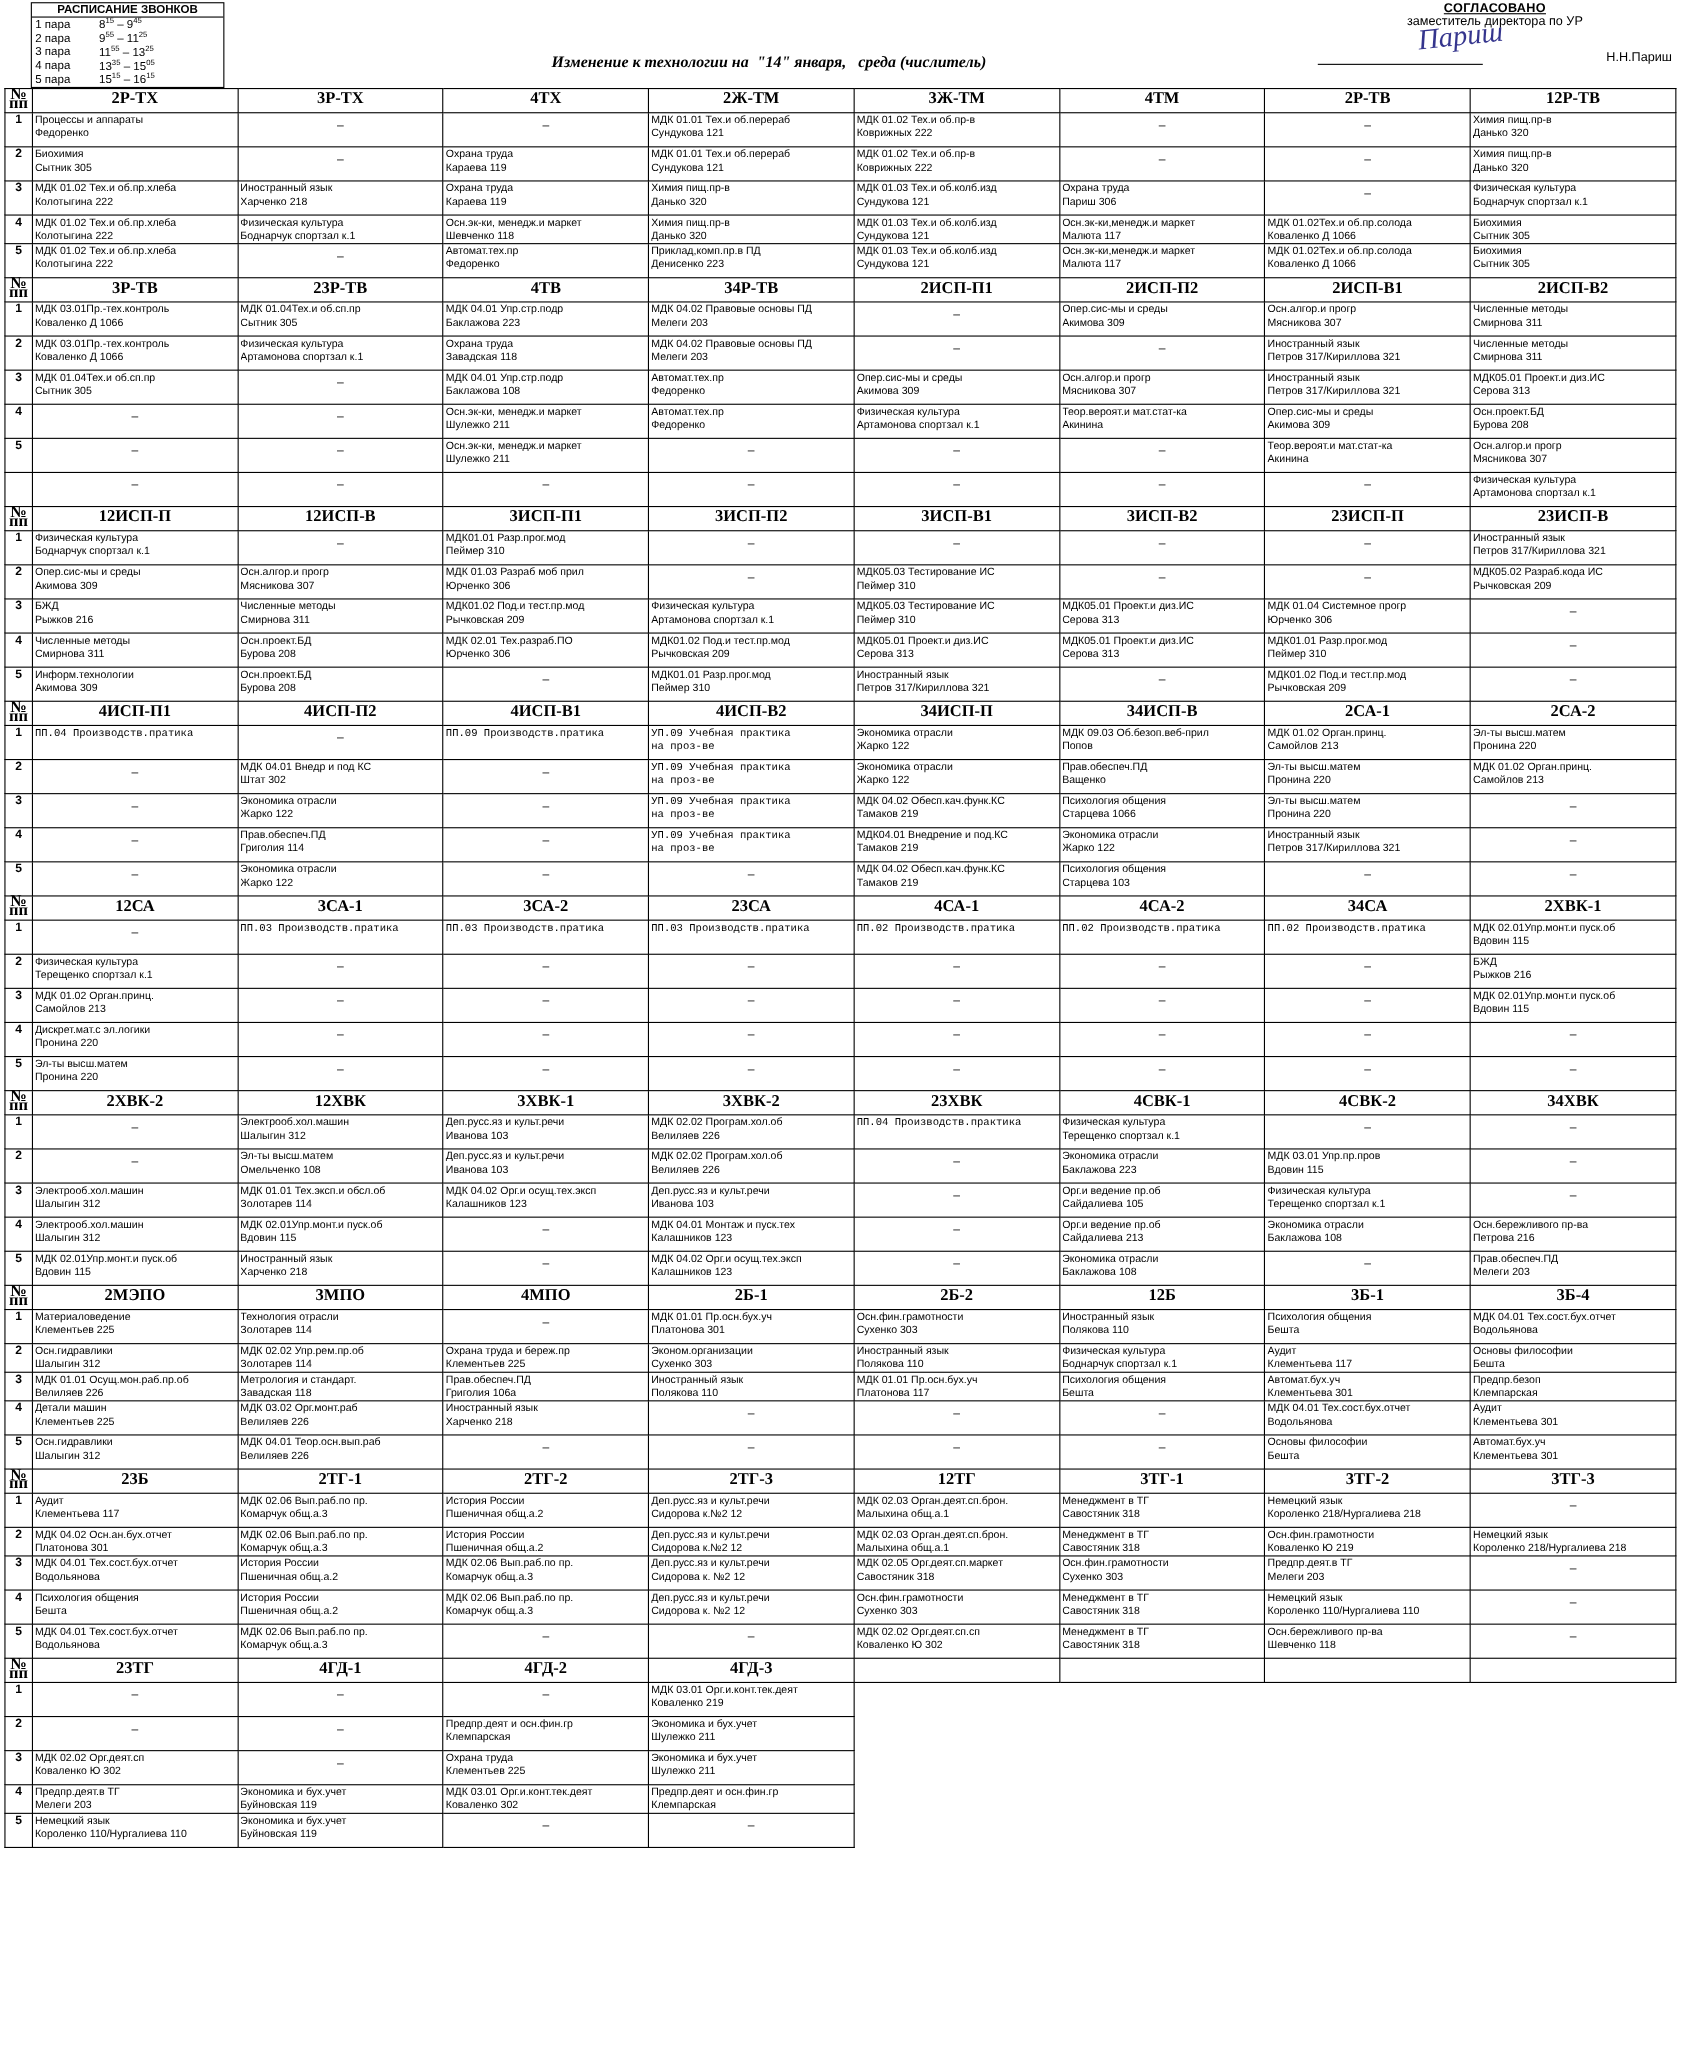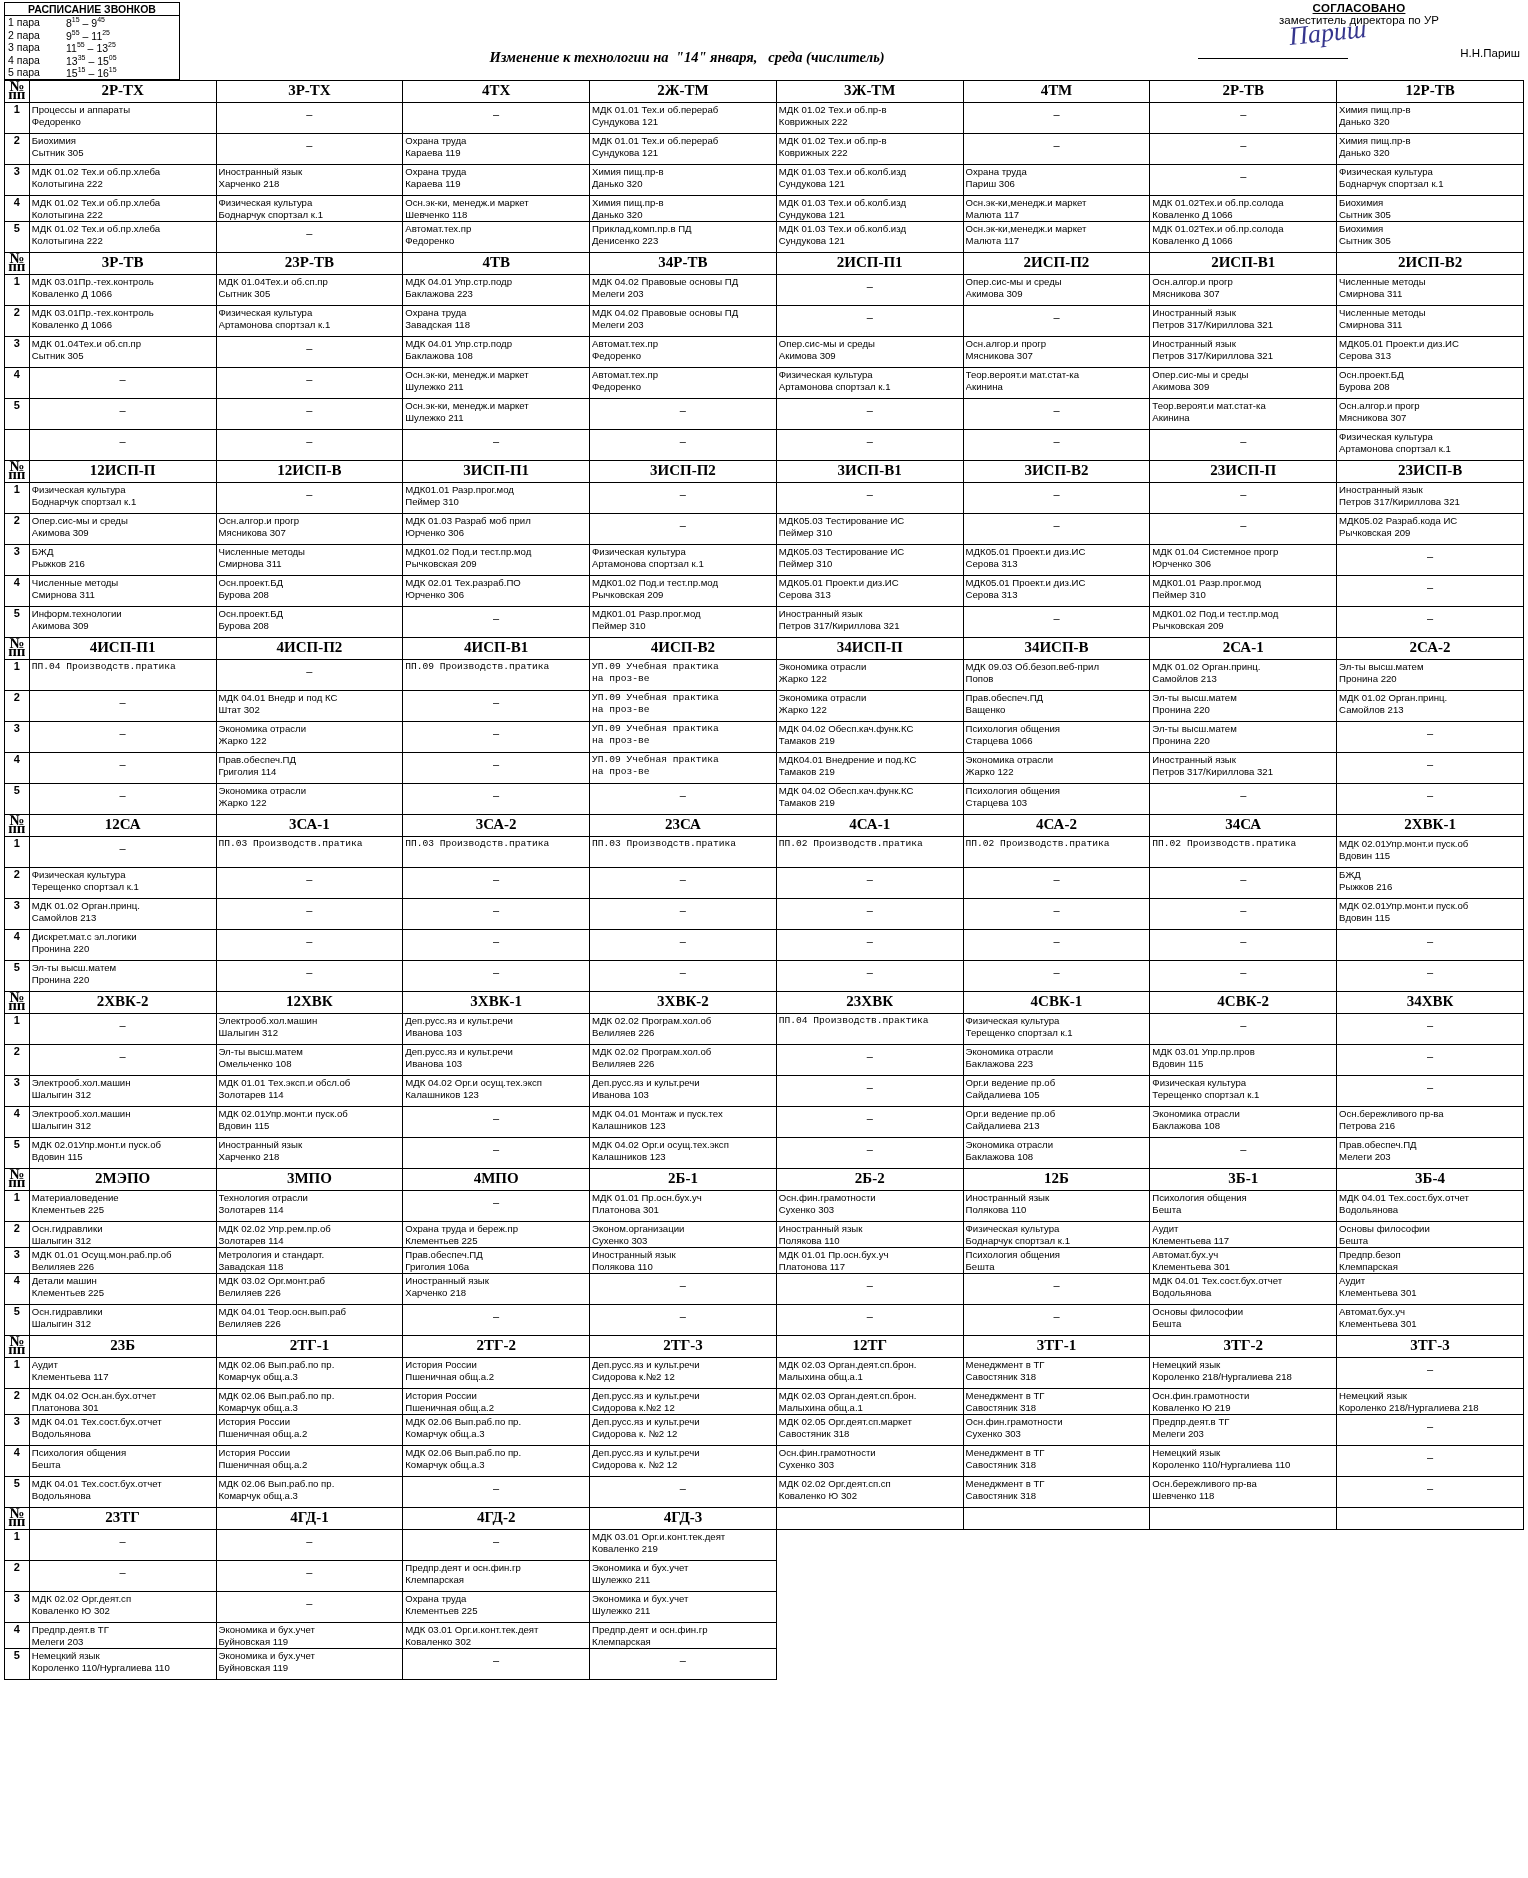--- a/index.html
+++ b/index.html
@@ -1,32 +1,32 @@
 <!DOCTYPE html>
 <html><head>
 <meta charset="utf-8">
 <style>
   html,body{margin:0;padding:0;background:#fff;}
   body{font-family:"Liberation Sans", sans-serif;color:#000;}
   #page{width:1528px;height:1878px;position:relative;box-sizing:border-box;padding:2px 4px 0 4px;}
 
   
   .hdr{display:flex;align-items:flex-start;justify-content:space-between;height:78px;}
-  .bells{border:1px solid #000;width:176px;box-sizing:border-box;}
+  .bells{border:1px solid #000;width:176px;box-sizing:border-box;margin-left:24px;}
   .bells .btitle{text-align:center;font-size:10.5px;font-weight:bold;border-bottom:1px solid #000;padding:0 2px;}
   .bells table{border-collapse:collapse;width:100%;}
   .bells td{font-size:10.5px;padding:0 3px;white-space:nowrap;}
   .bells td.n{width:52px;}
   .bells sup{font-size:7px;}
   .centerttl{flex:1;text-align:center;padding-top:46px;}
   .centerttl i{font-size:14.5px;font-weight:bold;font-style:italic;font-family:"Liberation Serif",serif;}
   .approve{width:330px;text-align:center;font-size:11.5px;position:relative;}
   .approve .a1{font-weight:bold;letter-spacing:.3px;text-decoration:underline;}
   .approve .a2{}
-  .approve .a3{display:flex;justify-content:space-between;align-items:center;margin-top:20px;padding:0 4px;}
+  .approve .a3{display:flex;justify-content:space-between;align-items:flex-start;margin-top:20px;padding:0 4px;}
   .approve .line{display:inline-block;width:150px;border-bottom:1px solid #000;height:12px;}
   .sign{position:absolute;left:95px;top:16px;font-family:"Liberation Serif",serif;font-size:26px;font-style:italic;color:#12127a;transform:rotate(-6deg);opacity:.85;}
 
   
   table.sched{border-collapse:collapse;table-layout:fixed;width:1520px;}
   table.sched td{border:1px solid #000;vertical-align:top;padding:0;}
   .colnum{width:22px;}
   .colg{width:166px;}
 
   tr.grouphead td{height:20px;text-align:center;font-weight:bold;font-size:15px;font-family:"Liberation Serif",serif;padding-top:1px;}

